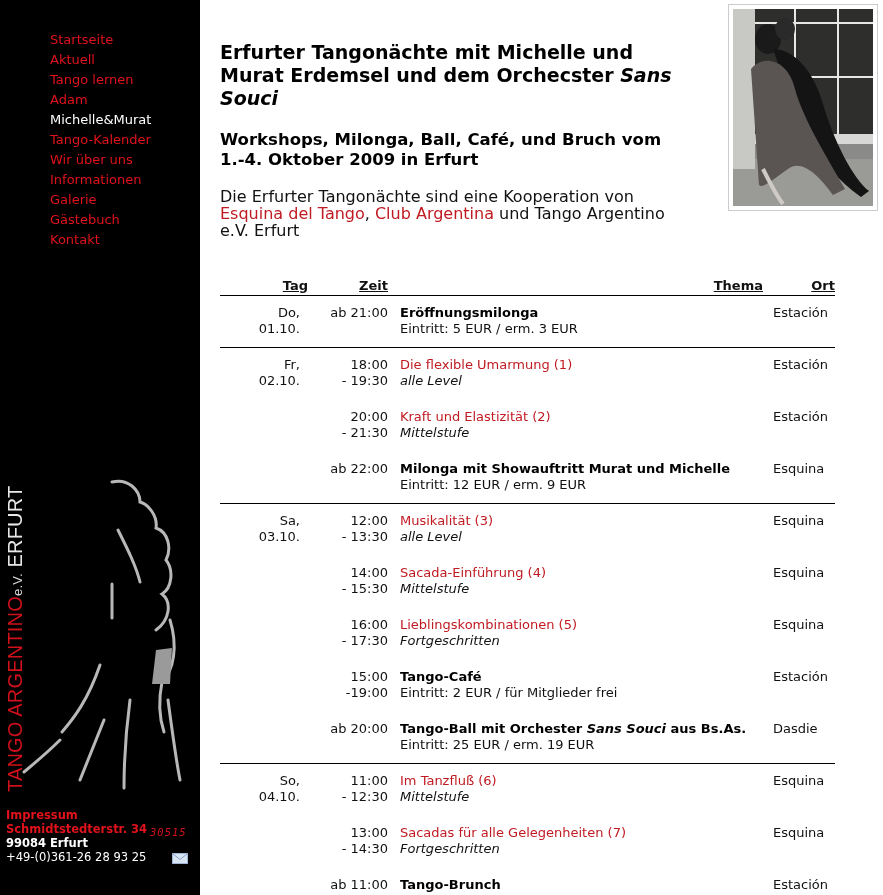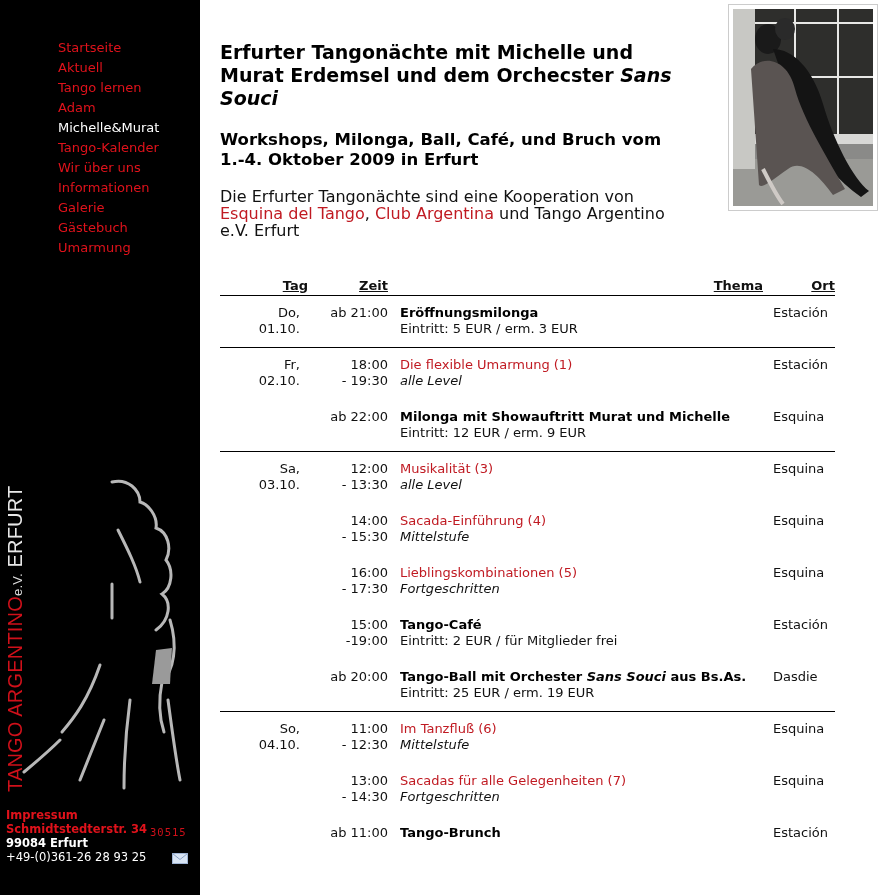--- a/index.html
+++ b/index.html
@@ -1,33 +1,33 @@
 <!DOCTYPE html>
 <html><head>
 <meta charset="utf-8">
 <style>
   html, body { margin:0; padding:0; }
   body { width:883px; height:895px; overflow:hidden; background:#fff; position:relative;
          font-family:"DejaVu Sans", sans-serif; }
   #sidebar { position:absolute; left:0; top:0; width:200px; height:895px; background:#000; }
-  #nav { position:absolute; left:42px; top:22px; margin:16px; padding:0; list-style:none; }
+  #nav { position:absolute; left:42px; top:22px; margin:8px; padding:0; list-style:none; }
   #nav li { font-size:13px; line-height:20px; color:#e0121b; cursor:pointer; white-space:nowrap; }
   #nav li.active { color:#fff; }
   #logo { position:absolute; left:0; top:470px; width:200px; height:340px; }
   #logo-text { position:absolute; left:4px; top:792px; transform-origin:0 0; transform:rotate(-90deg);
                font-family:"Liberation Sans", sans-serif; font-size:20px; white-space:nowrap; letter-spacing:0.2px; }
   #logo-text .red { color:#d0101a; }
   #logo-text .ev { color:#ddd; font-size:13px; }
   #logo-text .erf { color:#e8e8e8; }
   #footer { position:absolute; left:6px; top:808px; width:190px; font-size:11.5px; line-height:14px; }
   #footer .imp { color:#e0121b; font-weight:bold; cursor:pointer; }
   #footer .street { color:#e0121b; font-weight:bold; }
   #footer .city { color:#fff; font-weight:bold; }
   #footer .phone { color:#fff; }
-  #counter { position:absolute; left:150px; top:826px; color:#d0101a; font-family:"DejaVu Sans Mono", monospace; font-size:10.5px; letter-spacing:1px; }
+  #counter { position:absolute; left:150px; top:826px; color:#d0101a; font-family:"DejaVu Sans Mono", monospace; font-size:10.5px; letter-spacing:1px;font-style:italic; }
   #mail-icon { position:absolute; left:172px; top:853px; width:16px; height:11px; cursor:pointer; }
   h1 { position:absolute; left:220px; top:41px; margin:0; width:480px; font-size:19px; line-height:23px; font-weight:bold; color:#000; }
   h2 { position:absolute; left:220px; top:130px; margin:0; width:480px; font-size:16.5px; line-height:20px; font-weight:bold; color:#000; }
   #intro { position:absolute; left:220px; top:188px; width:460px; font-size:16px; line-height:17px; color:#111; }
   #intro .lnk { color:#c01a22; cursor:pointer; }
   #photo { position:absolute; left:728px; top:4px; width:148px; height:205px; border:1px solid #ccc; background:#fff; }
   #photo svg { position:absolute; left:4px; top:4px; }
 
   #schedule { position:absolute; left:220px; top:277px; width:615px; border-collapse:collapse; font-size:13px; color:#111; }
   #schedule th { text-align:right; font-weight:bold; font-size:13px; padding:0 0 1px 0; border-bottom:1.5px solid #000; height:17px;text-decoration:underline; }
@@ -51,21 +51,21 @@
     <li>Startseite</li>
     <li>Aktuell</li>
     <li>Tango lernen</li>
     <li>Adam</li>
     <li class="active">Michelle&amp;Murat</li>
     <li>Tango-Kalender</li>
     <li>Wir über uns</li>
     <li>Informationen</li>
     <li>Galerie</li>
     <li>Gästebuch</li>
-    <li>Umarmung</li>
+    <li>Kontakt</li>
   </ul>
 
   <svg id="logo" viewBox="0 0 200 340">
     <g fill="none" stroke="#b8b8b8" stroke-width="3" stroke-linecap="round">
       <path d="M112,12 C128,8 140,20 140,32 C148,34 158,46 156,58 C168,62 172,78 166,90 C174,100 172,118 162,124 C172,132 170,150 156,160"></path>
       <path d="M118,60 C128,80 136,96 140,112"></path>
       <path d="M112,114 L112,148"></path>
       <path d="M170,150 C178,176 174,200 162,212 C158,232 160,250 164,262"></path>
       <path d="M100,195 C88,230 74,248 62,262"></path>
       <path d="M60,270 C50,280 36,292 24,302"></path>
@@ -148,20 +148,35 @@
         <td class="c-zeit">
           <div>18:00</div>
           <div>- 19:30</div>
         </td>
         <td class="c-thema">
           <div class="title-red"><span>Die flexible Umarmung (1)</span></div>
           <div class="sub-it">alle Level</div>
         </td>
         <td class="c-ort">Estación</td>
       </tr>
+      <tr class="gap">
+        <td class="c-tag">
+          <div></div>
+          <div></div>
+        </td>
+        <td class="c-zeit">
+          <div>20:00</div>
+          <div>- 21:30</div>
+        </td>
+        <td class="c-thema">
+          <div class="title-red"><span>Kraft und Elastizität (2)</span></div>
+          <div class="sub-it">Mittelstufe</div>
+        </td>
+        <td class="c-ort">Estación</td>
+      </tr>
       <tr class="day-end">
         <td class="c-tag">
           <div></div>
           <div></div>
         </td>
         <td class="c-zeit">
           <div>ab 22:00</div>
           <div></div>
         </td>
         <td class="c-thema">

